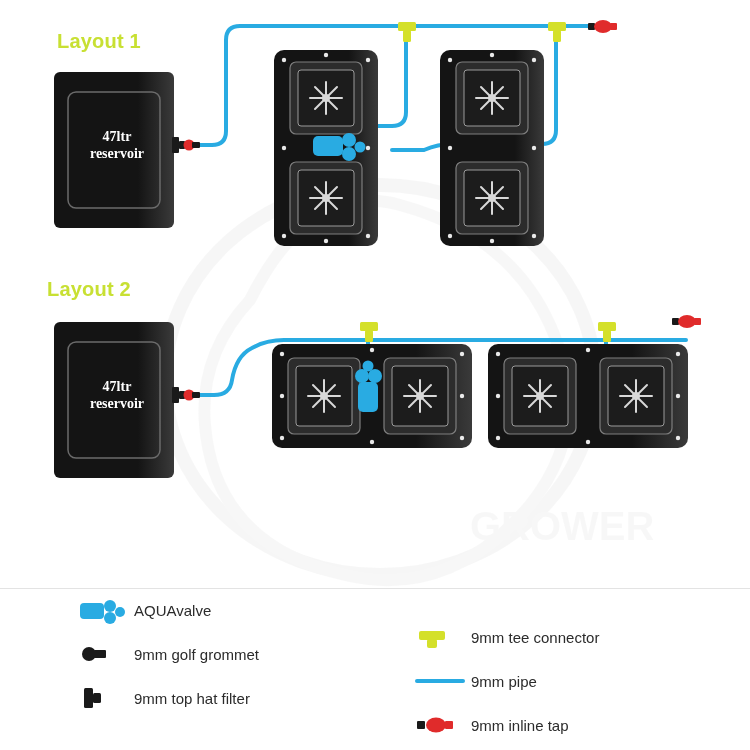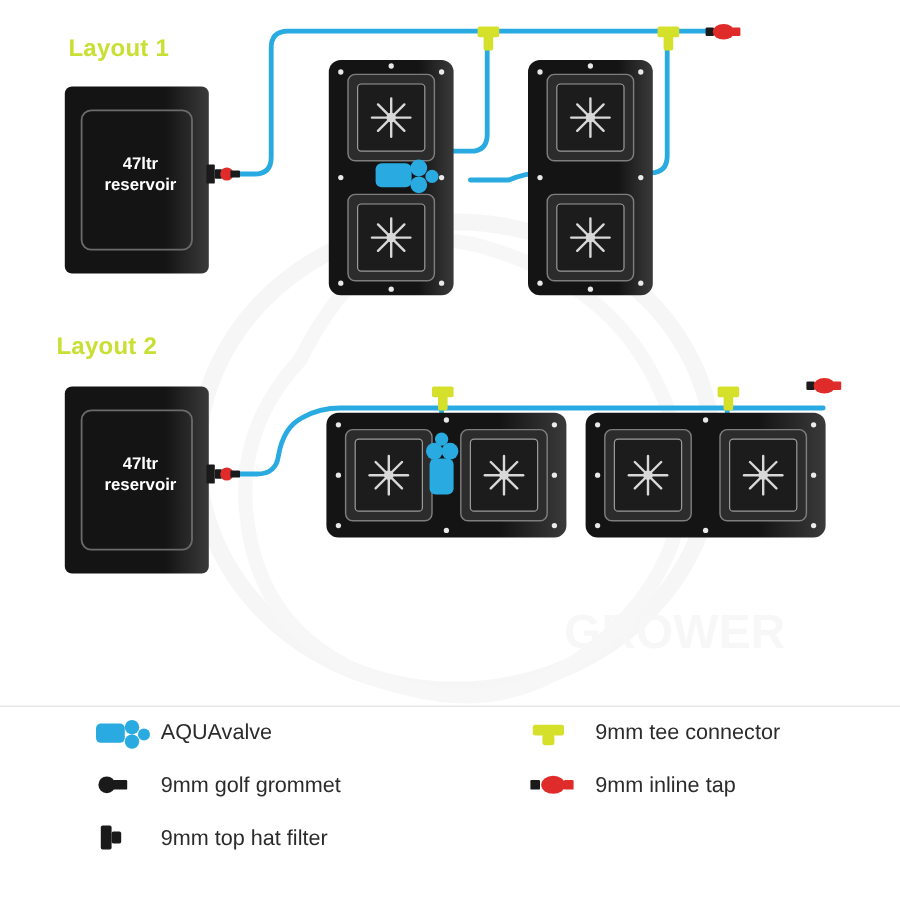--- a/index.html
+++ b/index.html
@@ -26,47 +26,48 @@
 
   .res-text{
     position:absolute;
     color:#ffffff;
     font-size:14px;
     font-weight:bold;
     line-height:17px;
     text-align:center;
     width:90px;
     white-space:pre-line;
+    font-family:Liberation Serif, serif;
   }
   #res1-text{left:72px;top:128px;}
   #res2-text{left:72px;top:378px;}
 
   .legend{
     position:absolute;
     left:0;top:588px;
     width:750px;height:162px;
   }
   .legend-col{position:absolute;top:0;}
   .legend-col.left{left:78px;}
-  .legend-col.right{left:440px;}
+  .legend-col.right{left:415px;margin-top:27px;}
   .legend-row{
     display:flex;
     align-items:center;
     height:44px;
   }
   .legend-icon{
     width:56px;
     height:30px;
     display:flex;
     align-items:center;
     justify-content:flex-start;
     flex:0 0 56px;
   }
   .legend-text{
-    font-size:18px;
+    font-size:15px;
     color:#2b2b2b;
     white-space:nowrap;
   }
   .divider{
     position:absolute;
     left:0;top:0;width:750px;height:1px;
     background:#e3e3e3;
   }
 </style>
 </head>
@@ -375,20 +376,28 @@
       <div class="legend-row">
         <div class="legend-icon">
           <svg width="50" height="30" viewBox="0 0 50 30">
             <rect x="4" y="9" width="26" height="9" rx="2" fill="#d4e02a"></rect>
             <rect x="12" y="17" width="10" height="9" rx="2" fill="#d4e02a"></rect>
           </svg>
         </div>
         <div class="legend-text">9mm tee connector</div>
       </div>
 
+      <div class="legend-row">
+        <div class="legend-icon">
+          <svg width="50" height="30" viewBox="0 0 50 30">
+            <line x1="2" y1="15" x2="48" y2="15" stroke="#29abe2" stroke-width="4" stroke-linecap="round"></line>
+          </svg>
+        </div>
+        <div class="legend-text">9mm pipe</div>
+      </div>
 
       <div class="legend-row">
         <div class="legend-icon">
           <svg width="50" height="30" viewBox="0 0 50 30">
             <rect x="2" y="11" width="8" height="8" rx="1" fill="#1a1a1a"></rect>
             <ellipse cx="21" cy="15" rx="10" ry="7.5" fill="#e02b2b"></ellipse>
             <rect x="30" y="11" width="8" height="8" rx="1" fill="#e02b2b"></rect>
           </svg>
         </div>
         <div class="legend-text">9mm inline tap</div>

